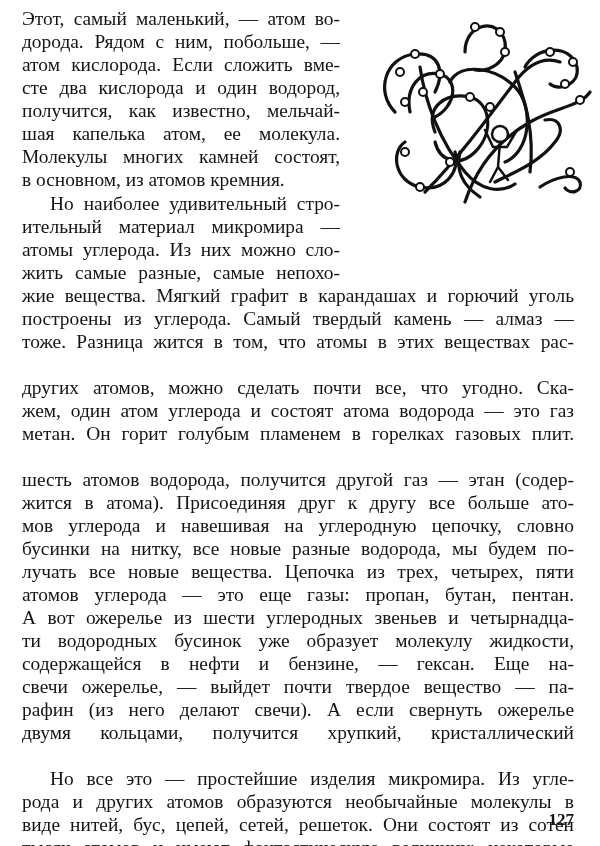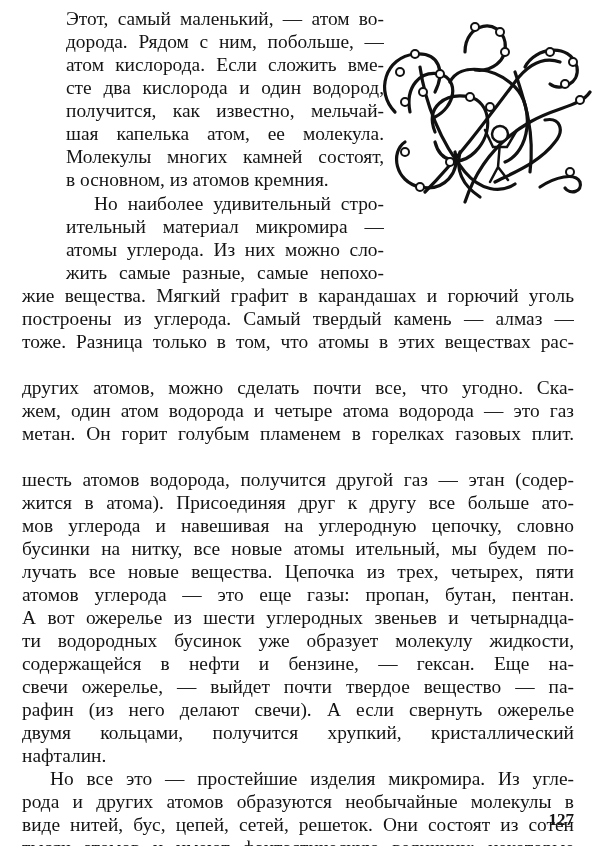--- a/index.html
+++ b/index.html
@@ -7,21 +7,21 @@
       width: 600px; height: 846px; position: relative; overflow: hidden;
       font-family: "Liberation Serif", "DejaVu Serif", serif;
       color: #141414;
     }
     .page { position: absolute; left: 0; top: 0; width: 600px; height: 846px; }
     .line {
       position: absolute; left: 22px; height: 22px;
       font-size: 19.4px; line-height: 22px; white-space: nowrap;
       text-align: justify; text-align-last: justify;
     }
-    .line.narrow { width: 318px; margin-left: 44px; }
+    .line.narrow { width: 318px; }
     .line.wide { width: 552px; }
     .line.indent { padding-left: 28px; box-sizing: border-box; }
     .line.last { text-align-last: left; }
     .illustration { position: absolute; left: 365px; top: 12px; width: 235px; height: 200px; }
     .page-number {
       position: absolute; right: 26px; top: 810px;
       font-size: 17px; font-weight: bold; font-family: Liberation Serif, serif;
     }
   </style>
 </head>
@@ -37,37 +37,36 @@
   <div class="line narrow" style="top:123px">шая капелька атом, ее молекула.</div>
   <div class="line narrow" style="top:146px">Молекулы многих камней состоят,</div>
   <div class="line narrow last" style="top:169px">в основном, из атомов кремния.</div>
 
   <div class="line narrow indent" style="top:193px">Но наиболее удивительный стро-</div>
   <div class="line narrow" style="top:216px">ительный материал микромира —</div>
   <div class="line narrow" style="top:239px">атомы углерода. Из них можно сло-</div>
   <div class="line narrow" style="top:262px">жить самые разные, самые непохо-</div>
   <div class="line wide" style="top:285px">жие вещества. Мягкий графит в карандашах и горючий уголь</div>
   <div class="line wide" style="top:308px">построены из углерода. Самый твердый камень — алмаз —</div>
-  <div class="line wide" style="top:331px">тоже. Разница только в том, что атомы в этих веществах рас-</div>
+  <div class="line wide" style="top:331px">тоже. Разница жится в том, что атомы в этих веществах рас-</div>
   <div class="line wide" style="top:377px">других атомов, можно сделать почти все, что угодно. Ска-</div>
-  <div class="line wide" style="top:400px">жем, один атом водорода и четыре атома водорода — это газ</div>
+  <div class="line wide" style="top:400px">жем, один атом углерода и состоят атома водорода — это газ</div>
   <div class="line wide" style="top:423px">метан. Он горит голубым пламенем в горелках газовых плит.</div>
   <div class="line wide" style="top:469px">шесть атомов водорода, получится другой газ — этан (содер-</div>
   <div class="line wide" style="top:492px">жится в атома). Присоединяя друг к другу все больше ато-</div>
   <div class="line wide" style="top:515px">мов углерода и навешивая на углеродную цепочку, словно</div>
-  <div class="line wide" style="top:538px">бусинки на нитку, все новые атомы ительный, мы будем по-</div>
+  <div class="line wide" style="top:538px">бусинки на нитку, все новые разные водорода, мы будем по-</div>
   <div class="line wide" style="top:561px">лучать все новые вещества. Цепочка из трех, четырех, пяти</div>
   <div class="line wide" style="top:584px">атомов углерода — это еще газы: пропан, бутан, пентан.</div>
   <div class="line wide" style="top:607px">А вот ожерелье из шести углеродных звеньев и четырнадца-</div>
   <div class="line wide" style="top:630px">ти водородных бусинок уже образует молекулу жидкости,</div>
   <div class="line wide" style="top:653px">содержащейся в нефти и бензине, — гексан. Еще на-</div>
   <div class="line wide" style="top:676px">свечи ожерелье, — выйдет почти твердое вещество — па-</div>
   <div class="line wide" style="top:699px">рафин (из него делают свечи). А если свернуть ожерелье</div>
   <div class="line wide" style="top:722px">двумя кольцами, получится хрупкий, кристаллический</div>
-  <div class="line wide last" style="top:745px">нафталин.</div>
 
   <div class="line wide indent" style="top:768px">Но все это — простейшие изделия микромира. Из угле-</div>
   <div class="line wide" style="top:791px">рода и других атомов образуются необычайные молекулы в</div>
   <div class="line wide" style="top:814px">виде нитей, бус, цепей, сетей, решеток. Они состоят из сотен</div>
   <div class="line wide" style="top:837px">тысяч атомов и имеют фантастическую величину: некоторые</div>
 
   <svg class="illustration" viewBox="0 0 235 200" fill="none" stroke="#111" stroke-width="3.2" stroke-linecap="round">
     <path d="M30 100 C10 80 20 45 50 42 C75 40 80 60 70 80"></path>
     <path d="M45 100 C40 75 55 58 75 62 C95 68 90 95 70 105"></path>
     <path d="M100 40 C100 10 135 5 140 30 C143 50 125 60 110 58"></path>

